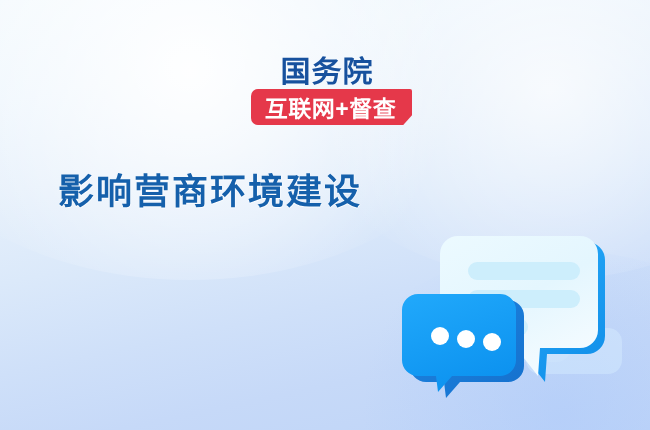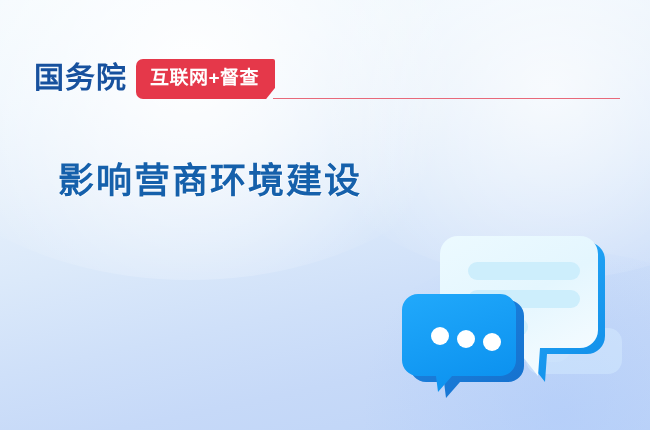--- a/index.html
+++ b/index.html
@@ -57,63 +57,64 @@
 
   
   .header {
     position: absolute;
     left: 34px;
     top: 57px;
     height: 44px;
     display: flex;
     align-items: center;
     width: 586px;
+    flex-direction: column;
   }
   .gov-name {
     font-size: 30px;
     font-weight: 700;
     color: #17519e;
     letter-spacing: 1px;
     line-height: 1;
     white-space: nowrap;
     padding-bottom: 2px;
   }
   .badge-wrap {
     position: relative;
     margin-left: 9px;
     flex: 0 0 auto;
   }
   .badge {
     position: relative;
     display: inline-block;
     background: #e5384a;
     color: #ffffff;
-    font-size: 19px;
+    font-size: 23px;
     font-weight: 700;
     letter-spacing: 0.5px;
     line-height: 1;
-    padding: 9px 16px 12px 14px;
+    padding: 9px 16px 4px 14px;
     border-radius: 7px 2px 2px 7px;
     white-space: nowrap;
     clip-path: polygon(0 0, 100% 0, 100% 72%, calc(100% - 9px) 100%, 0 100%);
   }
   .rule {
     flex: 1 1 auto;
     height: 1px;
     background: #e8697a;
     align-self: flex-end;
     margin-bottom: 2px;
     margin-left: -2px;
   }
 
   
   .title {
     position: absolute;
     left: 0;
-    top: 157px;
+    top: 168px;
     width: 420px;
     text-align: center;
     color: #1560ab;
     font-size: 36px;
     font-weight: 700;
     line-height: 48px;
     letter-spacing: 2px;
     text-shadow: 0 1px 0 rgba(255,255,255,0.85),
                  1px 0 0 rgba(255,255,255,0.45);
     white-space: nowrap;

